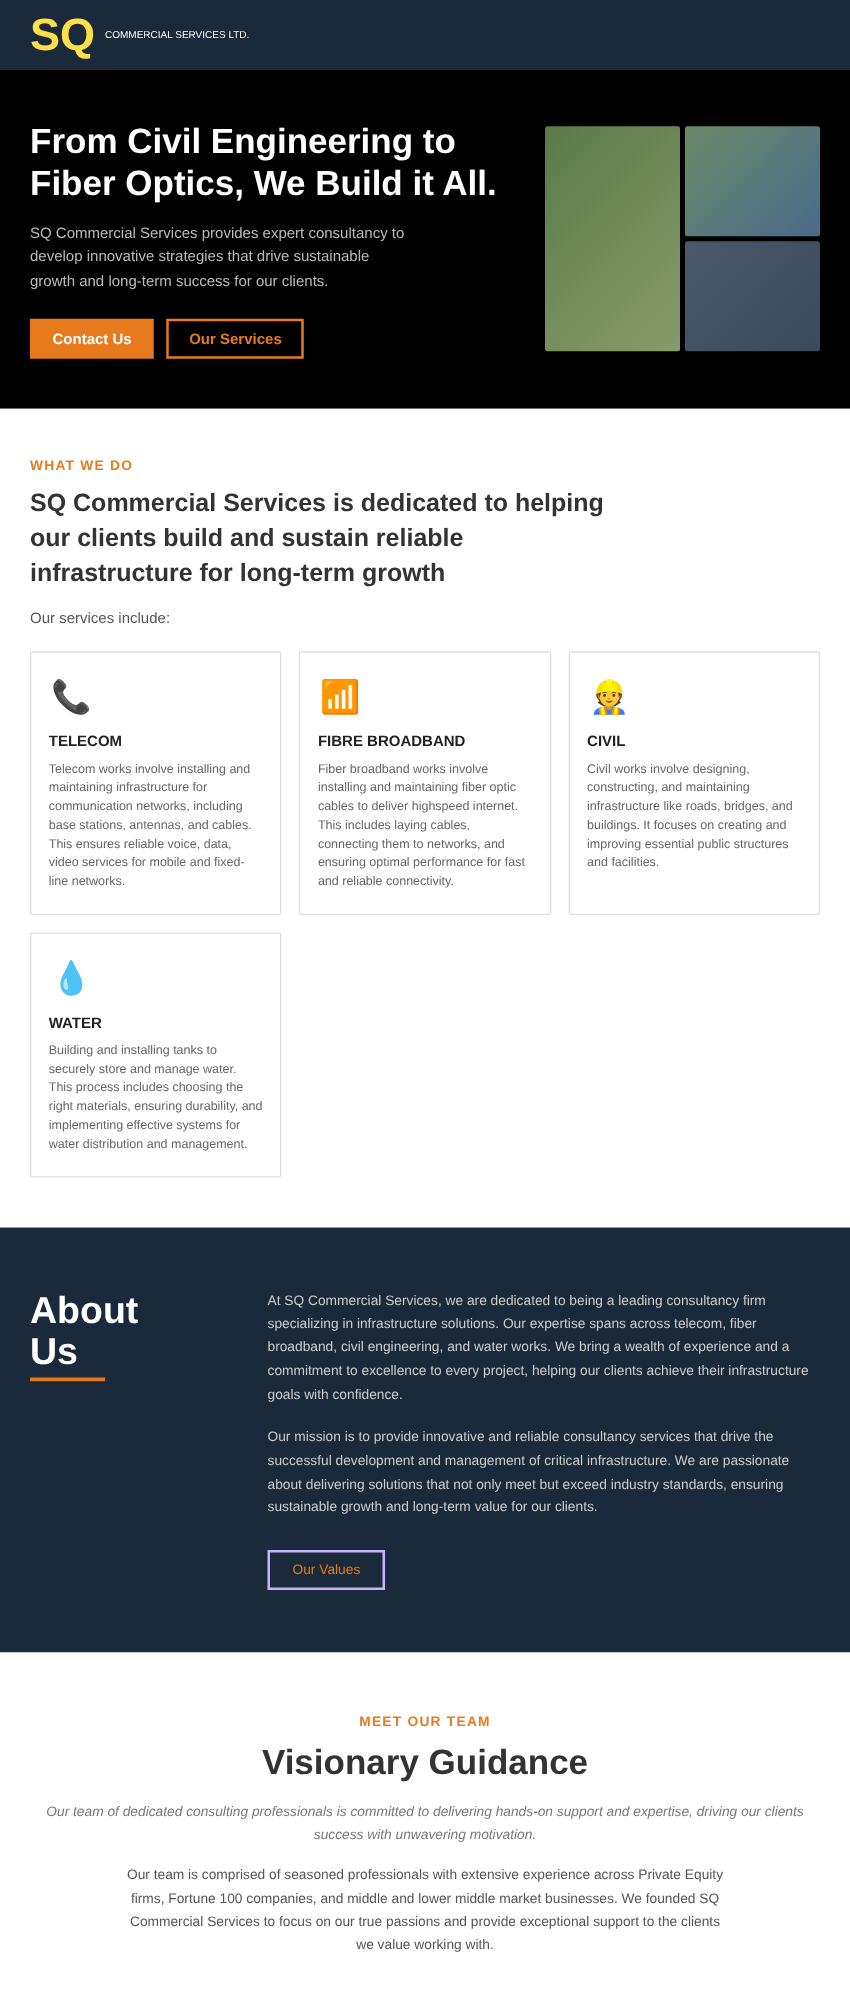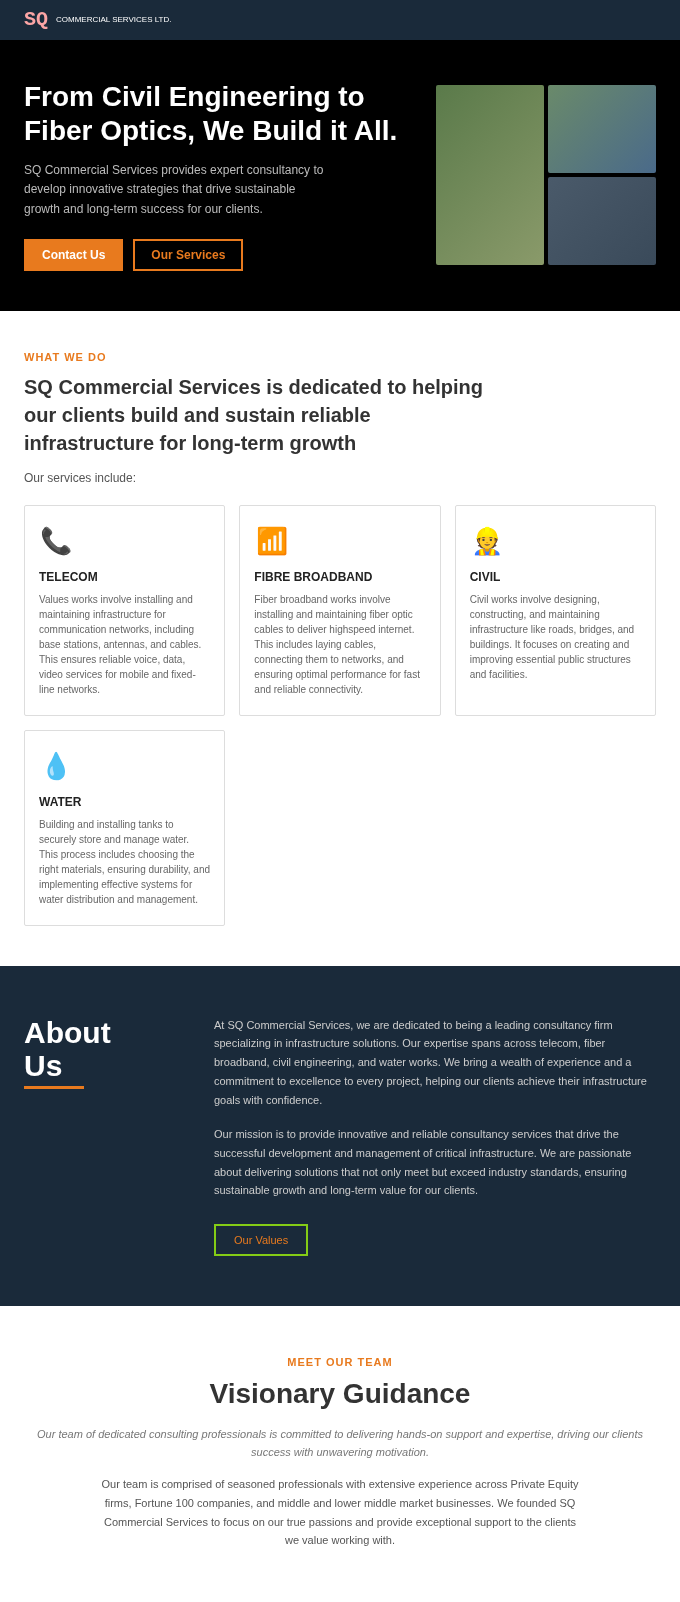--- a/index.html
+++ b/index.html
@@ -11,25 +11,24 @@
       display: flex;
       align-items: center;
       justify-content: space-between;
       padding: 10px 24px;
       position: sticky;
       top: 0;
       z-index: 100;
     }
     .logo-wrap { display: flex; align-items: center; gap: 8px; }
     .logo-sq {
-      font-size: 20px;
+      font-size: 36px;
       font-weight: 900;
-      color: #fca5a5;
+      color: #fde047;
       line-height: 1;
-      font-family: Liberation Mono, monospace;
     }
     .logo-text { color: #fff; font-size: 8px; line-height: 1.2; text-transform: uppercase; }
     .nav-links { display: flex; align-items: center; gap: 18px; }
     .nav-links a { color: #ccc; text-decoration: none; font-size: 11px; text-transform: uppercase; }
     .btn-contact-nav {
       background: #e87a1e;
       color: #fff;
       border: none;
       padding: 7px 14px;
       font-size: 11px;
@@ -102,21 +101,21 @@
     }
     .about-left { flex: 0 0 160px; }
     .about-left h2 { font-size: 30px; font-weight: 900; color: #e87a1e; line-height: 1.1; }
     .about-left h2 span { color: #fff; }
     .about-underline { width: 60px; height: 3px; background: #e87a1e; margin-top: 4px; }
     .about-right { flex: 1; }
     .about-right p { color: #ccc; font-size: 11px; line-height: 1.7; margin-bottom: 16px; }
     .btn-outline-white {
       background: transparent;
       color: #e87a1e;
-      border: 2px solid #84cc16;
+      border: 2px solid #c4b5fd;
       padding: 8px 18px;
       font-size: 11px;
       cursor: pointer;
       margin-top: 8px;
     }
 
     
     .team-section { background: #fff; padding: 50px 24px; text-align: center; }
     .team-section .section-label { text-align: center; }
     .team-section h2 { font-size: 28px; font-weight: 900; margin-bottom: 16px; }
@@ -157,21 +156,21 @@
 
 <section class="what-we-do">
   <div class="section-label">WHAT WE DO</div>
   <h2>SQ Commercial Services is dedicated to helping our clients build and sustain reliable infrastructure for long-term growth</h2>
   <p class="services-intro">Our services include:</p>
 
   <div class="services-grid">
     <div class="service-card">
       <div class="service-icon icon-phone">📞</div>
       <h3>TELECOM</h3>
-      <p>Values works involve installing and maintaining infrastructure for communication networks, including base stations, antennas, and cables. This ensures reliable voice, data, video services for mobile and fixed-line networks.</p>
+      <p>Telecom works involve installing and maintaining infrastructure for communication networks, including base stations, antennas, and cables. This ensures reliable voice, data, video services for mobile and fixed-line networks.</p>
     </div>
     <div class="service-card">
       <div class="service-icon icon-wifi">📶</div>
       <h3>FIBRE BROADBAND</h3>
       <p>Fiber broadband works involve installing and maintaining fiber optic cables to deliver highspeed internet. This includes laying cables, connecting them to networks, and ensuring optimal performance for fast and reliable connectivity.</p>
     </div>
     <div class="service-card">
       <div class="service-icon icon-worker">👷</div>
       <h3>CIVIL</h3>
       <p>Civil works involve designing, constructing, and maintaining infrastructure like roads, bridges, and buildings. It focuses on creating and improving essential public structures and facilities.</p>

